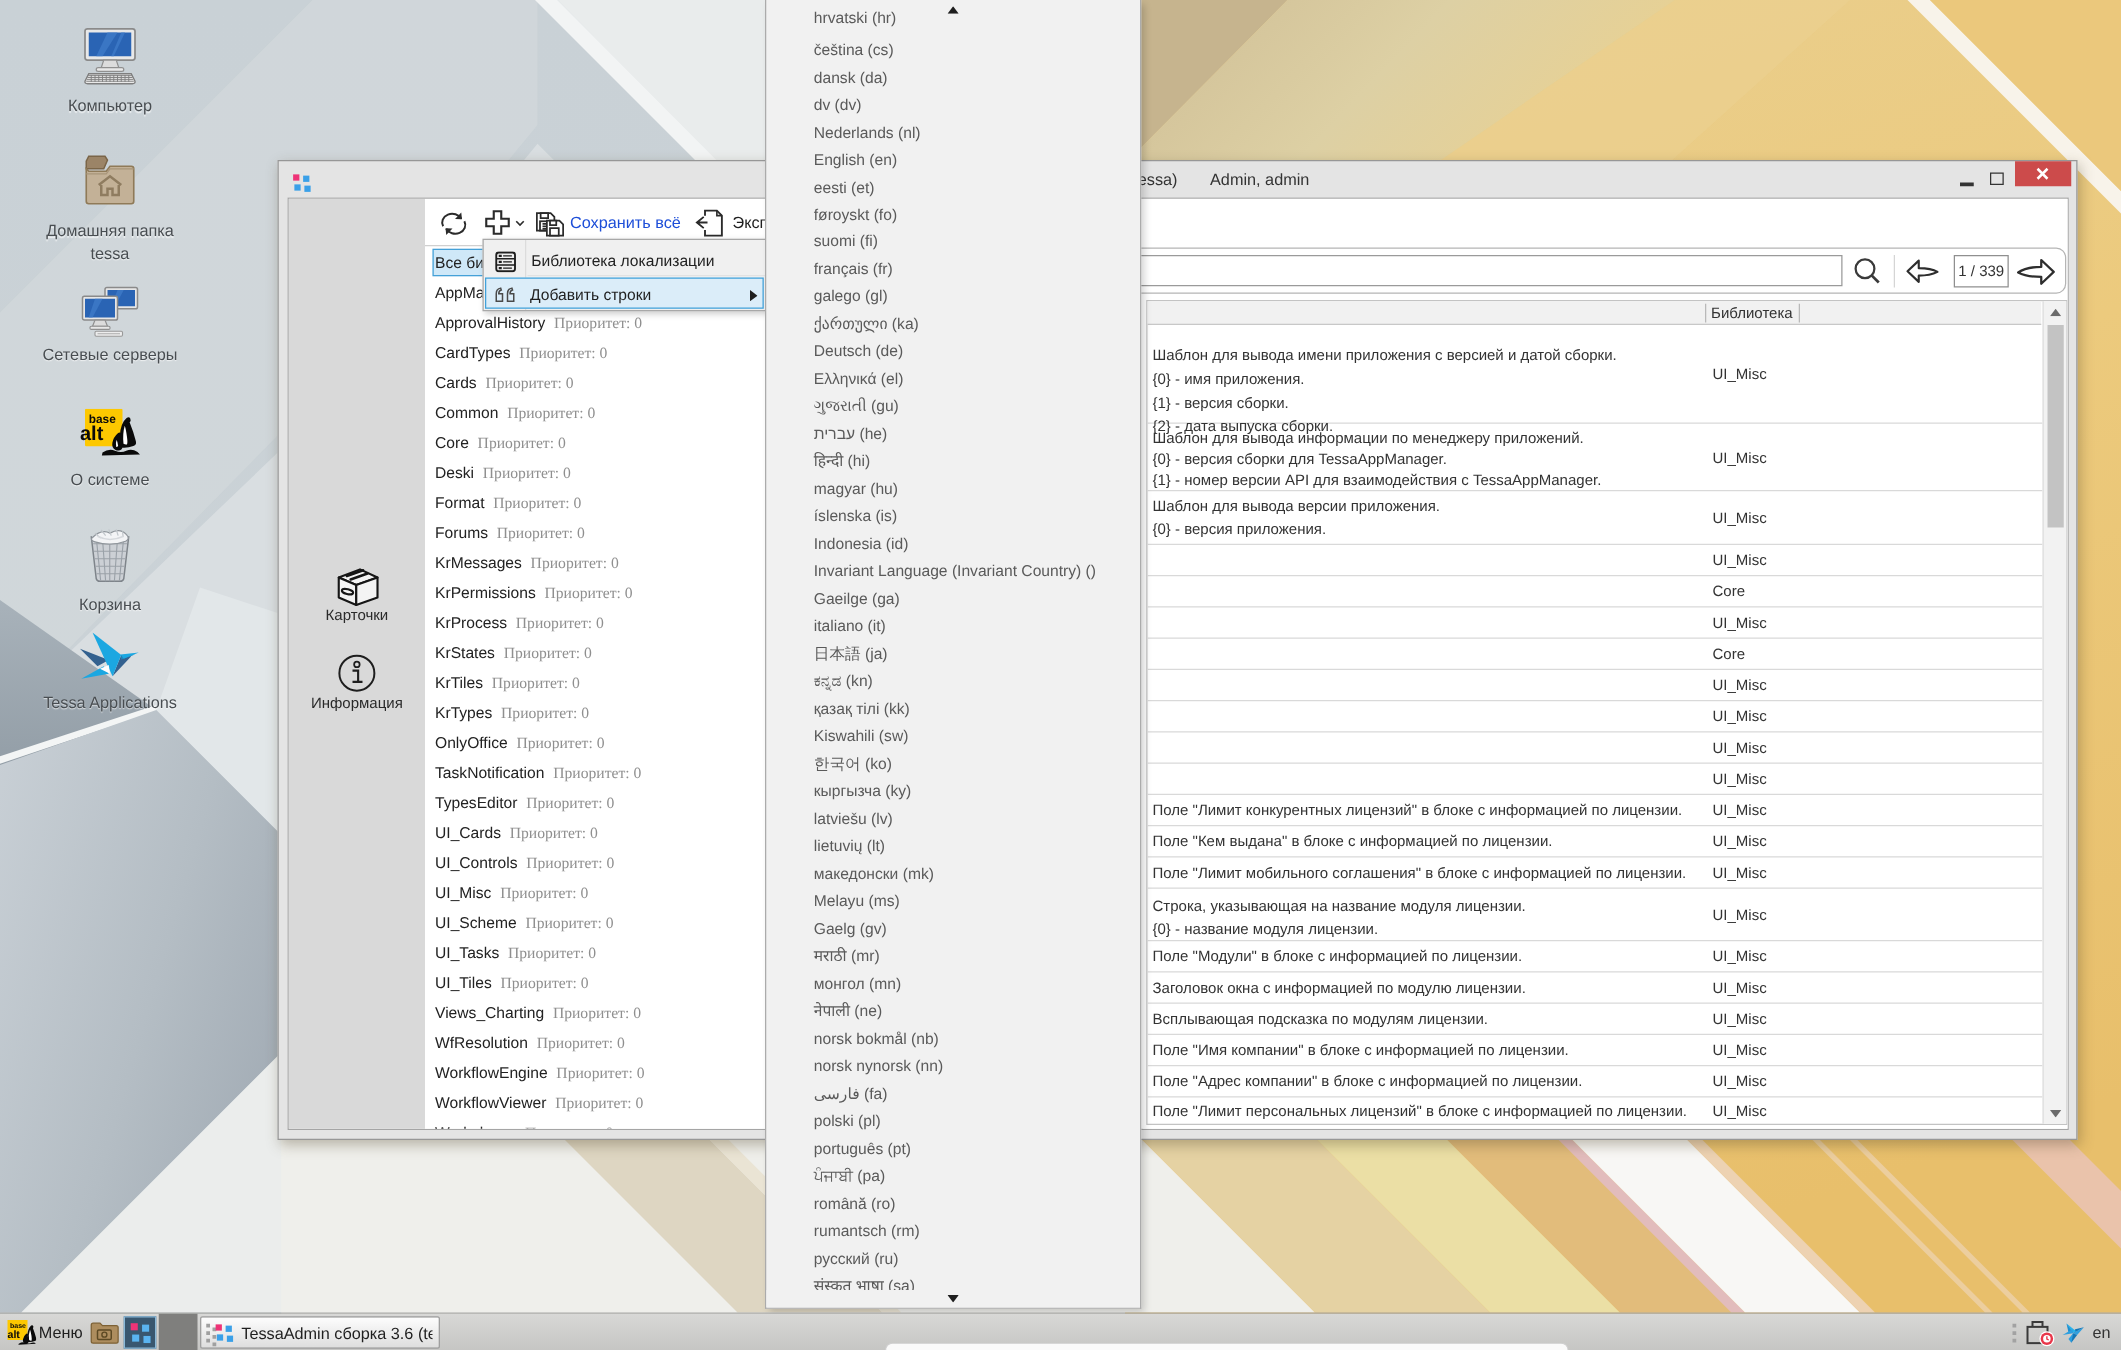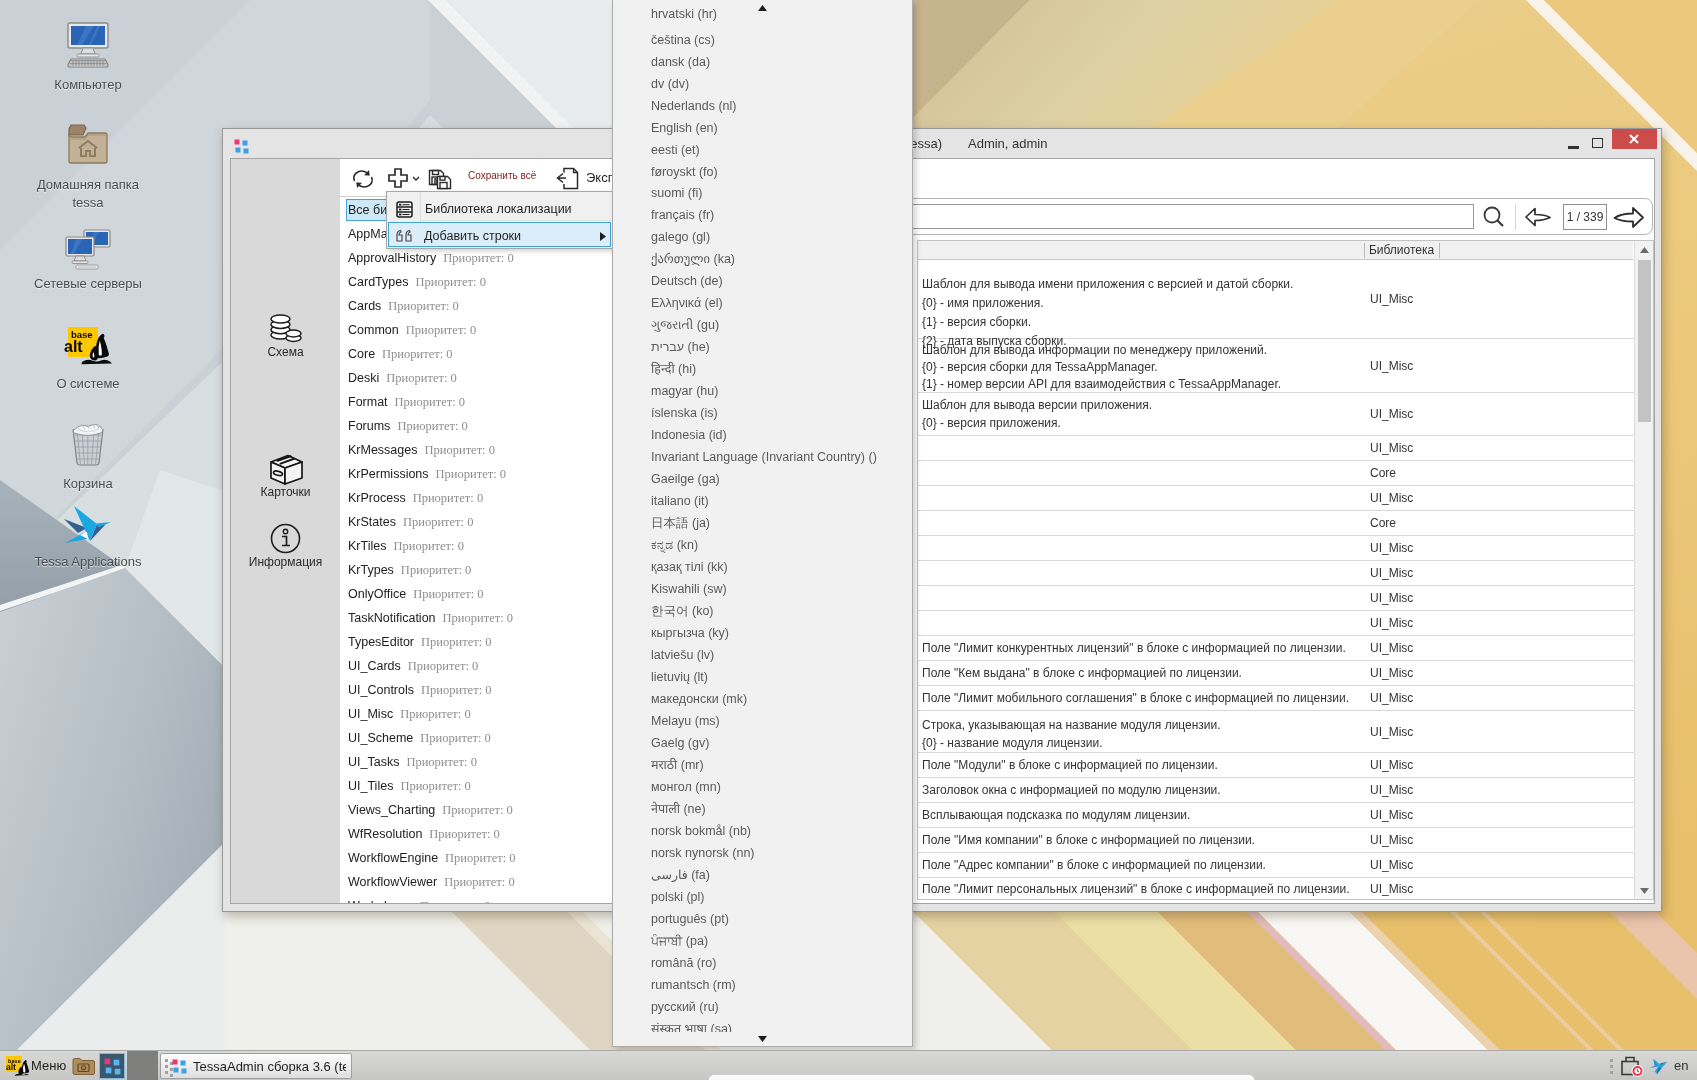--- a/index.html
+++ b/index.html
@@ -187,33 +187,20 @@
     <div class="abs" style="left:1369px;top:9px;width:11px;height:10px;border:1.5px solid #333"></div>
     <div class="abs" style="left:1389px;top:0;width:45px;height:20px;background:#cc4b4b">
       <svg class="abs" style="left:16px;top:4px" width="12" height="12" viewBox="0 0 12 12">
           <path d="M2 2 L10 10 M10 2 L2 10" stroke="#fff" stroke-width="2"></path>
         </svg>
     </div>
   </div>
   <div class="abs" id="content" style="left:7px;top:29px;width:1425px;height:746px;background:#fff;border:1px solid #a5a5a5;overflow:hidden">
 
     <div class="abs" id="sidebar" style="left:0;top:0;width:109px;height:745px;background:#d9d9d9">
-      <div class="navitem" style="top:143px">
-        <svg class="nico" width="45" height="36" viewBox="0 0 45 36">
-          <g fill="#fff" stroke="#1e1e1e" stroke-width="1.5">
-            <ellipse cx="17.5" cy="24" rx="9.5" ry="4"></ellipse>
-            <ellipse cx="17.5" cy="18.7" rx="9.5" ry="4"></ellipse>
-            <ellipse cx="17.5" cy="13.4" rx="9.5" ry="4"></ellipse>
-            <ellipse cx="17.5" cy="8" rx="9.5" ry="4"></ellipse>
-            <ellipse cx="30.5" cy="27" rx="7.5" ry="3.4"></ellipse>
-            <ellipse cx="30.5" cy="22.5" rx="7.5" ry="3.4"></ellipse>
-          </g>
-        </svg>
-        <div class="nlbl">Схема</div>
-        </div>
       <div class="navitem" style="top:283px">
         <svg class="nico" width="45" height="36" viewBox="0 0 45 36">
           <g fill="#f4f4f4" stroke="#161616" stroke-width="1.7" stroke-linejoin="round">
             <polygon points="8,11 25,4.5 39,11 22,17"></polygon>
             <polygon points="8,11 22,17 22,33 8,27"></polygon>
             <polygon points="22,17 39,11 39,27 22,33"></polygon>
           </g>
           <path d="M14.5 9.8 L27.5 5.2 M17.5 12.6 L31 7.8" stroke="#161616" stroke-width="2" stroke-linecap="round" fill="none"></path>
           <ellipse cx="15" cy="22.3" rx="4.6" ry="2" fill="none" stroke="#161616" stroke-width="1.7" transform="rotate(14 15 22.3)"></ellipse>
         </svg>
@@ -246,21 +233,21 @@
           <rect x="4.5" y="3.5" width="6" height="4"></rect>
           <rect x="4" y="10" width="9" height="7.5"></rect>
           <path d="M6 12h5 M6 14h5 M6 16h5"></path>
         </g>
         <g fill="#fff" stroke="#2b2b2b" stroke-width="1.4">
           <path d="M9.5 9.5 L19.5 9.5 L22.5 12.5 L22.5 21.5 L9.5 21.5 Z"></path>
           <rect x="12" y="9.5" width="5" height="3.6"></rect>
           <rect x="12" y="15.5" width="7" height="6"></rect>
         </g>
       </svg>
-      <div class="abs" style="left:128px;top:11px;font-size:10px;color:#7f1d1d">Сохранить всё</div>
+      <div class="abs" style="left:116px;top:11px;font-size:13px;color:#1d4ed8">Сохранить всё</div>
       <svg class="abs" style="left:216px;top:8px" width="26" height="23" viewBox="0 0 26 23">
         <path d="M8 5.5 L8 1.5 L17.5 1.5 L21.5 5.5 L21.5 21.5 L8 21.5 L8 17" fill="none" stroke="#2b2b2b" stroke-width="1.5"></path>
         <path d="M17.5 1.5 L17.5 5.5 L21.5 5.5" fill="none" stroke="#2b2b2b" stroke-width="1.3"></path>
         <path d="M1.5 11 L10 11 M7 6.5 L1.5 11 L7 15.5" fill="none" stroke="#2b2b2b" stroke-width="1.5"></path>
       </svg>
       <div class="abs" style="left:246px;top:11px;font-size:13px;color:#1f1f1f">Экспорт</div>
     </div>
 
     <div class="abs" id="liblist" style="left:109px;top:39px;width:506px;height:706px;background:#fff;overflow:hidden">
       <div class="abs" style="left:6px;top:1px;width:300px;height:22px;background:#cfe8f8;border:1px solid #45a1d8"></div>

